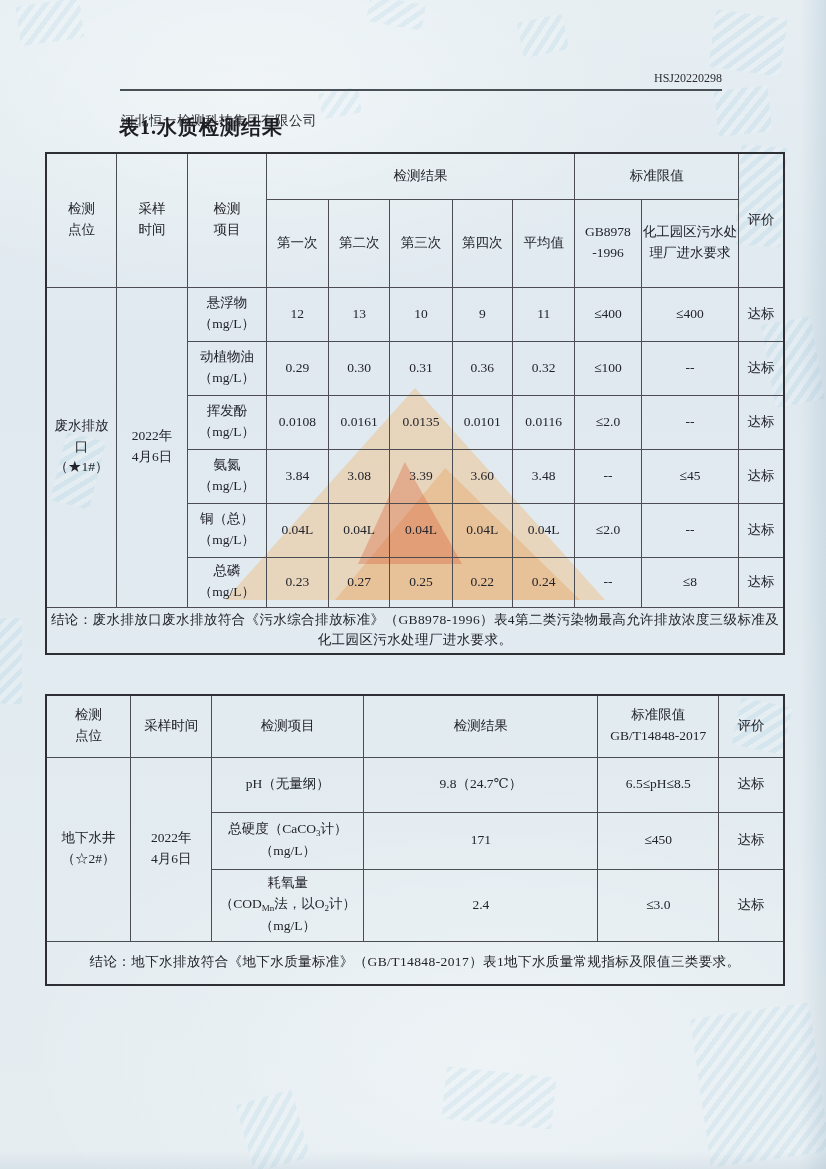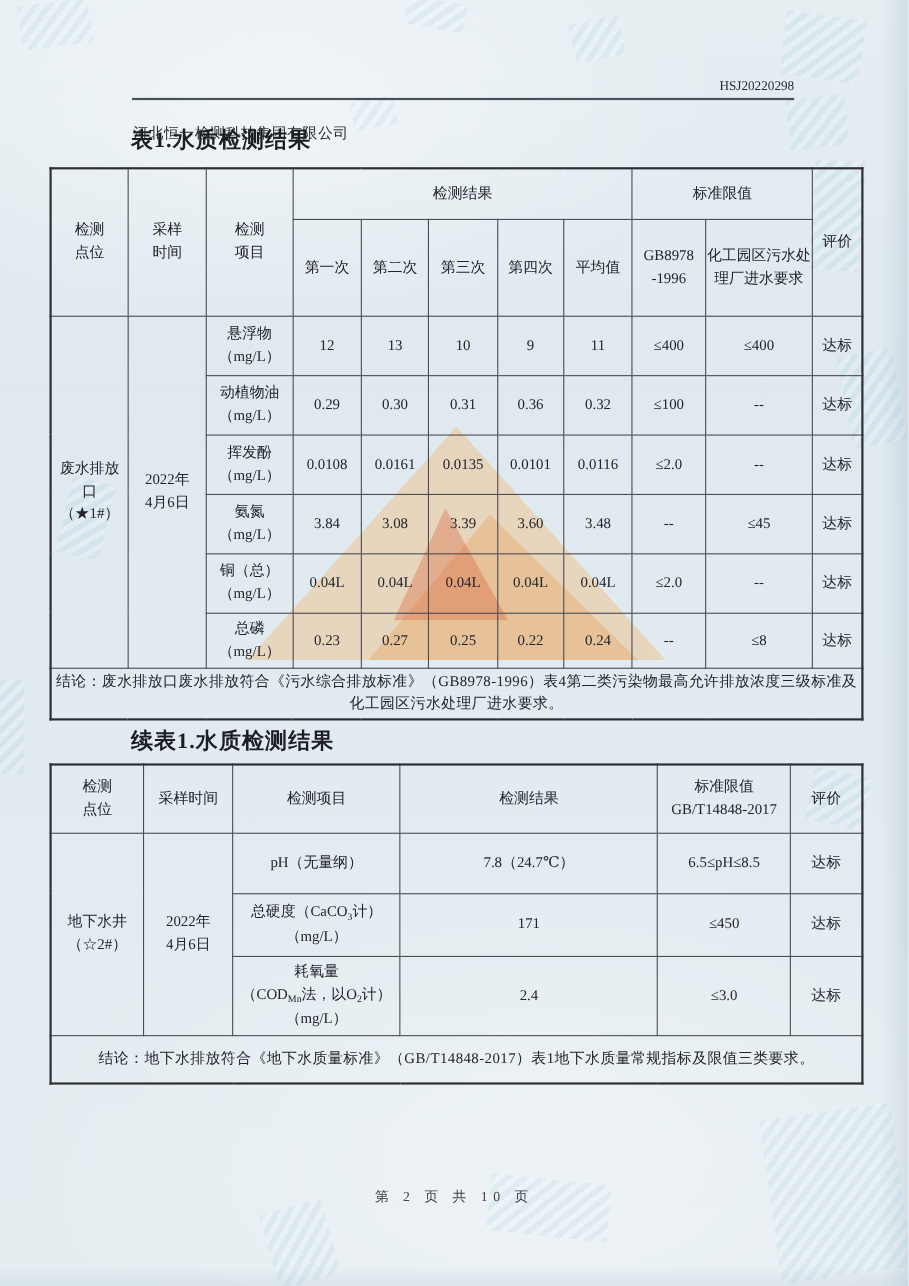--- a/index.html
+++ b/index.html
@@ -215,21 +215,20 @@
       <td>--</td>
       <td>≤8</td>
       <td>达标</td>
     </tr>
     <tr style="height:40px;">
       <td colspan="11" class="concl">结论：废水排放口废水排放符合《污水综合排放标准》（GB8978-1996）表4第二类污染物最高允许排放浓度三级标准及化工园区污水处理厂进水要求。</td>
     </tr>
   </tbody>
     </table>
 
-  <div class="tbl-title title2">续表1.水质检测结果</div>
 
   <table class="rep t2 outer">
     <colgroup>
       <col style="width:84px">
         <col style="width:81px">
         <col style="width:151px">
       <col style="width:233px">
         <col style="width:120px">
         <col style="width:65px">
     </colgroup>
@@ -251,21 +250,21 @@
     <tr style="height:55px;">
       <td rowspan="3">
         <div>地下水井</div>
             <div class="nowrap">（☆2#）</div>
       </td>
       <td rowspan="3">
         <div>2022年</div>
             <div>4月6日</div>
       </td>
       <td>pH（无量纲）</td>
-      <td>7.8（24.7℃）</td>
+      <td>9.8（24.7℃）</td>
       <td>6.5≤pH≤8.5</td>
       <td>达标</td>
     </tr>
     <tr style="height:57px;">
       <td>
         <div class="nowrap"><span>总硬度（CaCO</span><span class="sub">3</span><span>计）</span></div>
         <div>（mg/L）</div>
       </td>
       <td>171</td>
       <td>≤450</td>
@@ -280,17 +279,16 @@
       <td>2.4</td>
       <td>≤3.0</td>
       <td>达标</td>
     </tr>
     <tr style="height:44px;">
       <td colspan="6" class="concl">结论：地下水排放符合《地下水质量标准》（GB/T14848-2017）表1地下水质量常规指标及限值三类要求。</td>
     </tr>
   </tbody>
     </table>
 
-  <div class="footer">第 2 页 共 10 页</div>
 
   <div class="edge-right"></div>
   <div class="edge-bottom"></div>
 </div>
 
 </body></html>

